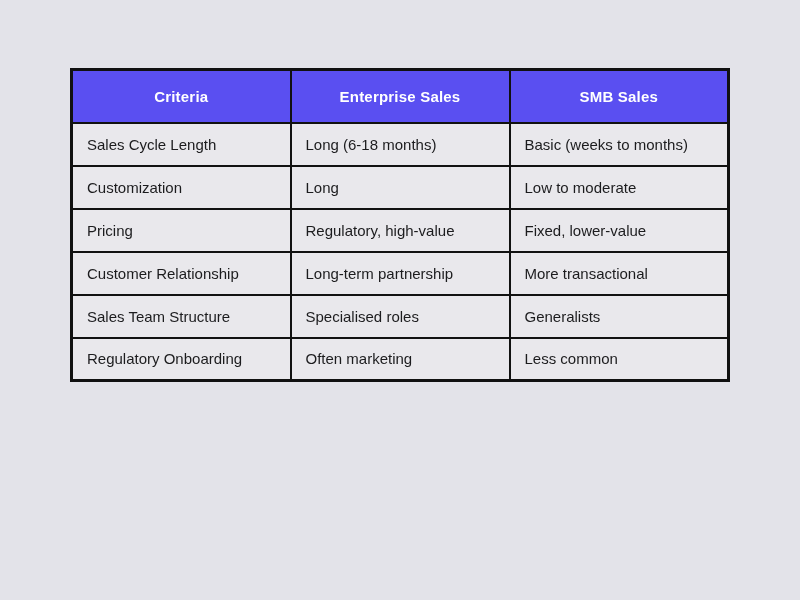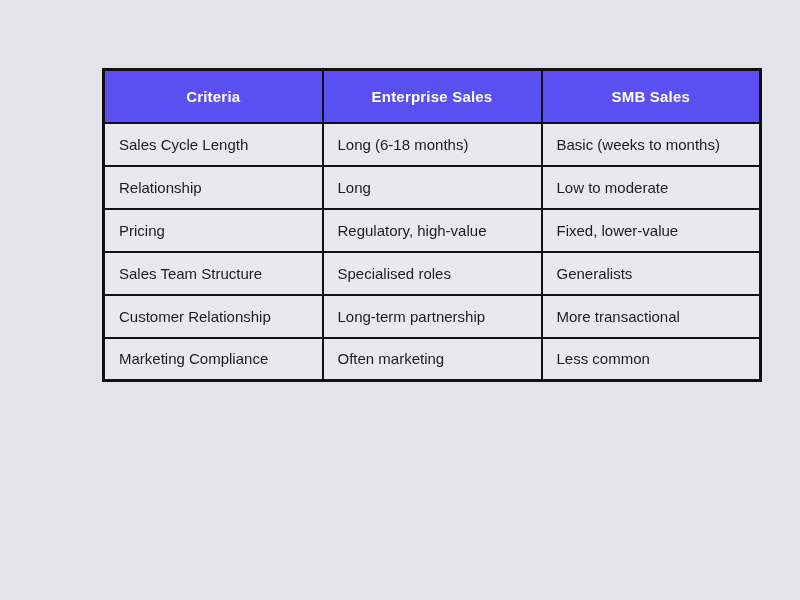--- a/index.html
+++ b/index.html
@@ -22,21 +22,20 @@
   }
   .table-wrap {
     position: absolute;
     left: 70px;
     top: 68px;
   }
   table {
     border-collapse: collapse;
     border: 3px solid var(--border);
     table-layout: fixed;
-    margin-left: 32px;
   }
   th, td {
     border: 2px solid var(--border);
   }
   th {
     width: 219px;
     height: 53px;
     background: var(--header-bg);
     color: var(--header-text);
     font-size: 15px;
@@ -68,39 +67,39 @@
         <th>SMB Sales</th>
       </tr>
     </thead>
     <tbody>
       <tr>
         <td>Sales Cycle Length</td>
         <td>Long (6-18 months)</td>
         <td>Basic (weeks to months)</td>
       </tr>
       <tr>
-        <td>Relationship</td>
+        <td>Customization</td>
         <td>Long</td>
         <td>Low to moderate</td>
       </tr>
       <tr>
         <td>Pricing</td>
         <td>Regulatory, high-value</td>
         <td>Fixed, lower-value</td>
       </tr>
       <tr>
+        <td>Customer Relationship</td>
+        <td>Long-term partnership</td>
+        <td>More transactional</td>
+      </tr>
+      <tr>
         <td>Sales Team Structure</td>
         <td>Specialised roles</td>
         <td>Generalists</td>
       </tr>
       <tr>
-        <td>Customer Relationship</td>
-        <td>Long-term partnership</td>
-        <td>More transactional</td>
-      </tr>
-      <tr>
-        <td>Marketing Compliance</td>
+        <td>Regulatory Onboarding</td>
         <td>Often marketing</td>
         <td>Less common</td>
       </tr>
     </tbody>
   </table>
 </div>
 
 </body></html>

